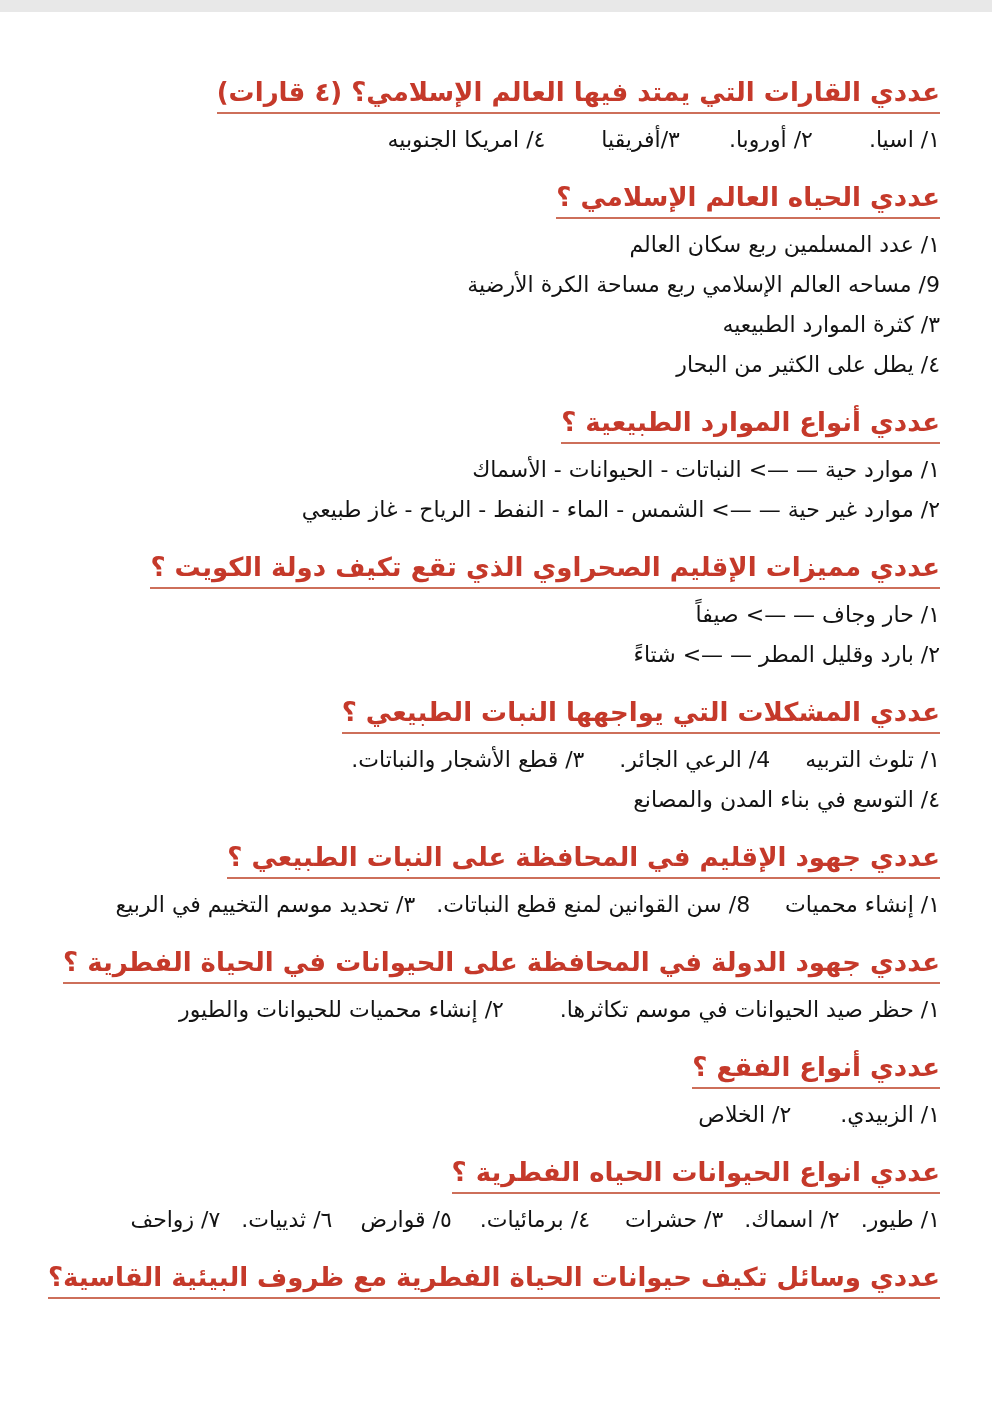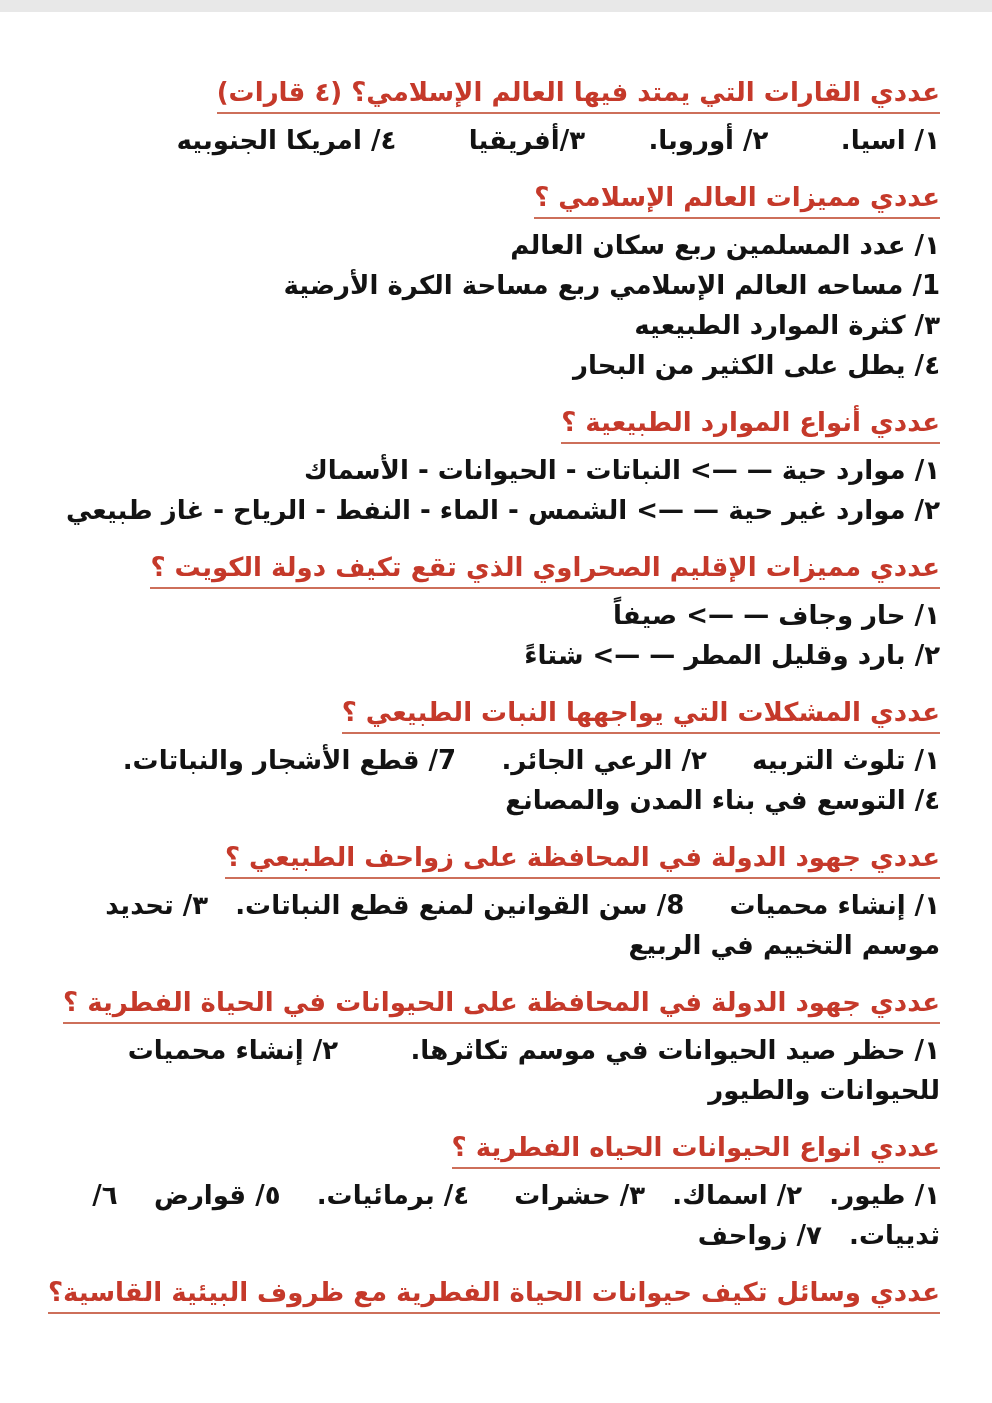--- a/index.html
+++ b/index.html
@@ -23,73 +23,77 @@
     line-height: 32px;
     font-weight: 700;
     color: #c5392a;
     border-bottom: 2px solid #cd6f5a;
     padding-bottom: 4px;
     margin-bottom: 6px;
     white-space: pre-wrap;
   }
   .answer-line {
     margin: 0;
-    font-size: 26px;
+    font-size: 22px;
     line-height: 40px;
-    font-weight: 700;
+    font-weight: 400;
     color: #131313;
     white-space: pre-wrap;
   }
 </style>
 </head>
 <body>
 
 <div class="page">
 
   <section class="qa-section">
     <span class="qa-heading">عددي القارات التي يمتد فيها العالم الإسلامي؟ (٤ قارات)</span>
     <p class="answer-line">١/ اسيا.        ٢/ أوروبا.       ٣/أفريقيا        ٤/ امريكا الجنوبيه</p>
   </section>
 
   <section class="qa-section">
-    <span class="qa-heading">عددي مميزات العالم الإسلامي ؟</span>
+    <span class="qa-heading">عددي الحياه العالم الإسلامي ؟</span>
     <p class="answer-line">١/ عدد المسلمين ربع سكان العالم</p>
-    <p class="answer-line">1/ مساحه العالم الإسلامي ربع مساحة الكرة الأرضية</p>
+    <p class="answer-line">9/ مساحه العالم الإسلامي ربع مساحة الكرة الأرضية</p>
     <p class="answer-line">٣/ كثرة الموارد الطبيعيه</p>
     <p class="answer-line">٤/ يطل على الكثير من البحار</p>
   </section>
 
   <section class="qa-section">
     <span class="qa-heading">عددي أنواع الموارد الطبيعية ؟</span>
     <p class="answer-line">١/ موارد حية — —&gt; النباتات - الحيوانات - الأسماك</p>
     <p class="answer-line">٢/ موارد غير حية — —&gt; الشمس - الماء - النفط - الرياح - غاز طبيعي</p>
   </section>
 
   <section class="qa-section">
     <span class="qa-heading">عددي مميزات الإقليم الصحراوي الذي تقع تكيف دولة الكويت ؟</span>
     <p class="answer-line">١/ حار وجاف — —&gt; صيفاً</p>
     <p class="answer-line">٢/ بارد وقليل المطر — —&gt; شتاءً</p>
   </section>
 
   <section class="qa-section">
     <span class="qa-heading">عددي المشكلات التي يواجهها النبات الطبيعي ؟</span>
-    <p class="answer-line">١/ تلوث التربيه     ٢/ الرعي الجائر.     7/ قطع الأشجار والنباتات.</p>
+    <p class="answer-line">١/ تلوث التربيه     4/ الرعي الجائر.     ٣/ قطع الأشجار والنباتات.</p>
     <p class="answer-line">٤/ التوسع في بناء المدن والمصانع</p>
   </section>
 
   <section class="qa-section">
-    <span class="qa-heading">عددي جهود الدولة في المحافظة على زواحف الطبيعي ؟</span>
+    <span class="qa-heading">عددي جهود الإقليم في المحافظة على النبات الطبيعي ؟</span>
     <p class="answer-line">١/ إنشاء محميات     8/ سن القوانين لمنع قطع النباتات.   ٣/ تحديد موسم التخييم في الربيع</p>
   </section>
 
   <section class="qa-section">
     <span class="qa-heading">عددي جهود الدولة في المحافظة على الحيوانات في الحياة الفطرية ؟</span>
     <p class="answer-line">١/ حظر صيد الحيوانات في موسم تكاثرها.        ٢/ إنشاء محميات للحيوانات والطيور</p>
   </section>
 
+  <section class="qa-section">
+    <span class="qa-heading">عددي أنواع الفقع ؟</span>
+    <p class="answer-line">١/ الزبيدي.       ٢/ الخلاص</p>
+  </section>
 
   <section class="qa-section">
     <span class="qa-heading">عددي انواع الحيوانات الحياه الفطرية ؟</span>
     <p class="answer-line">١/ طيور.   ٢/ اسماك.   ٣/ حشرات     ٤/ برمائيات.    ٥/ قوارض    ٦/ ثدييات.   ٧/ زواحف</p>
   </section>
 
   <section class="qa-section">
     <span class="qa-heading">عددي وسائل تكيف حيوانات الحياة الفطرية مع ظروف البيئية القاسية؟</span>
     
   </section>

